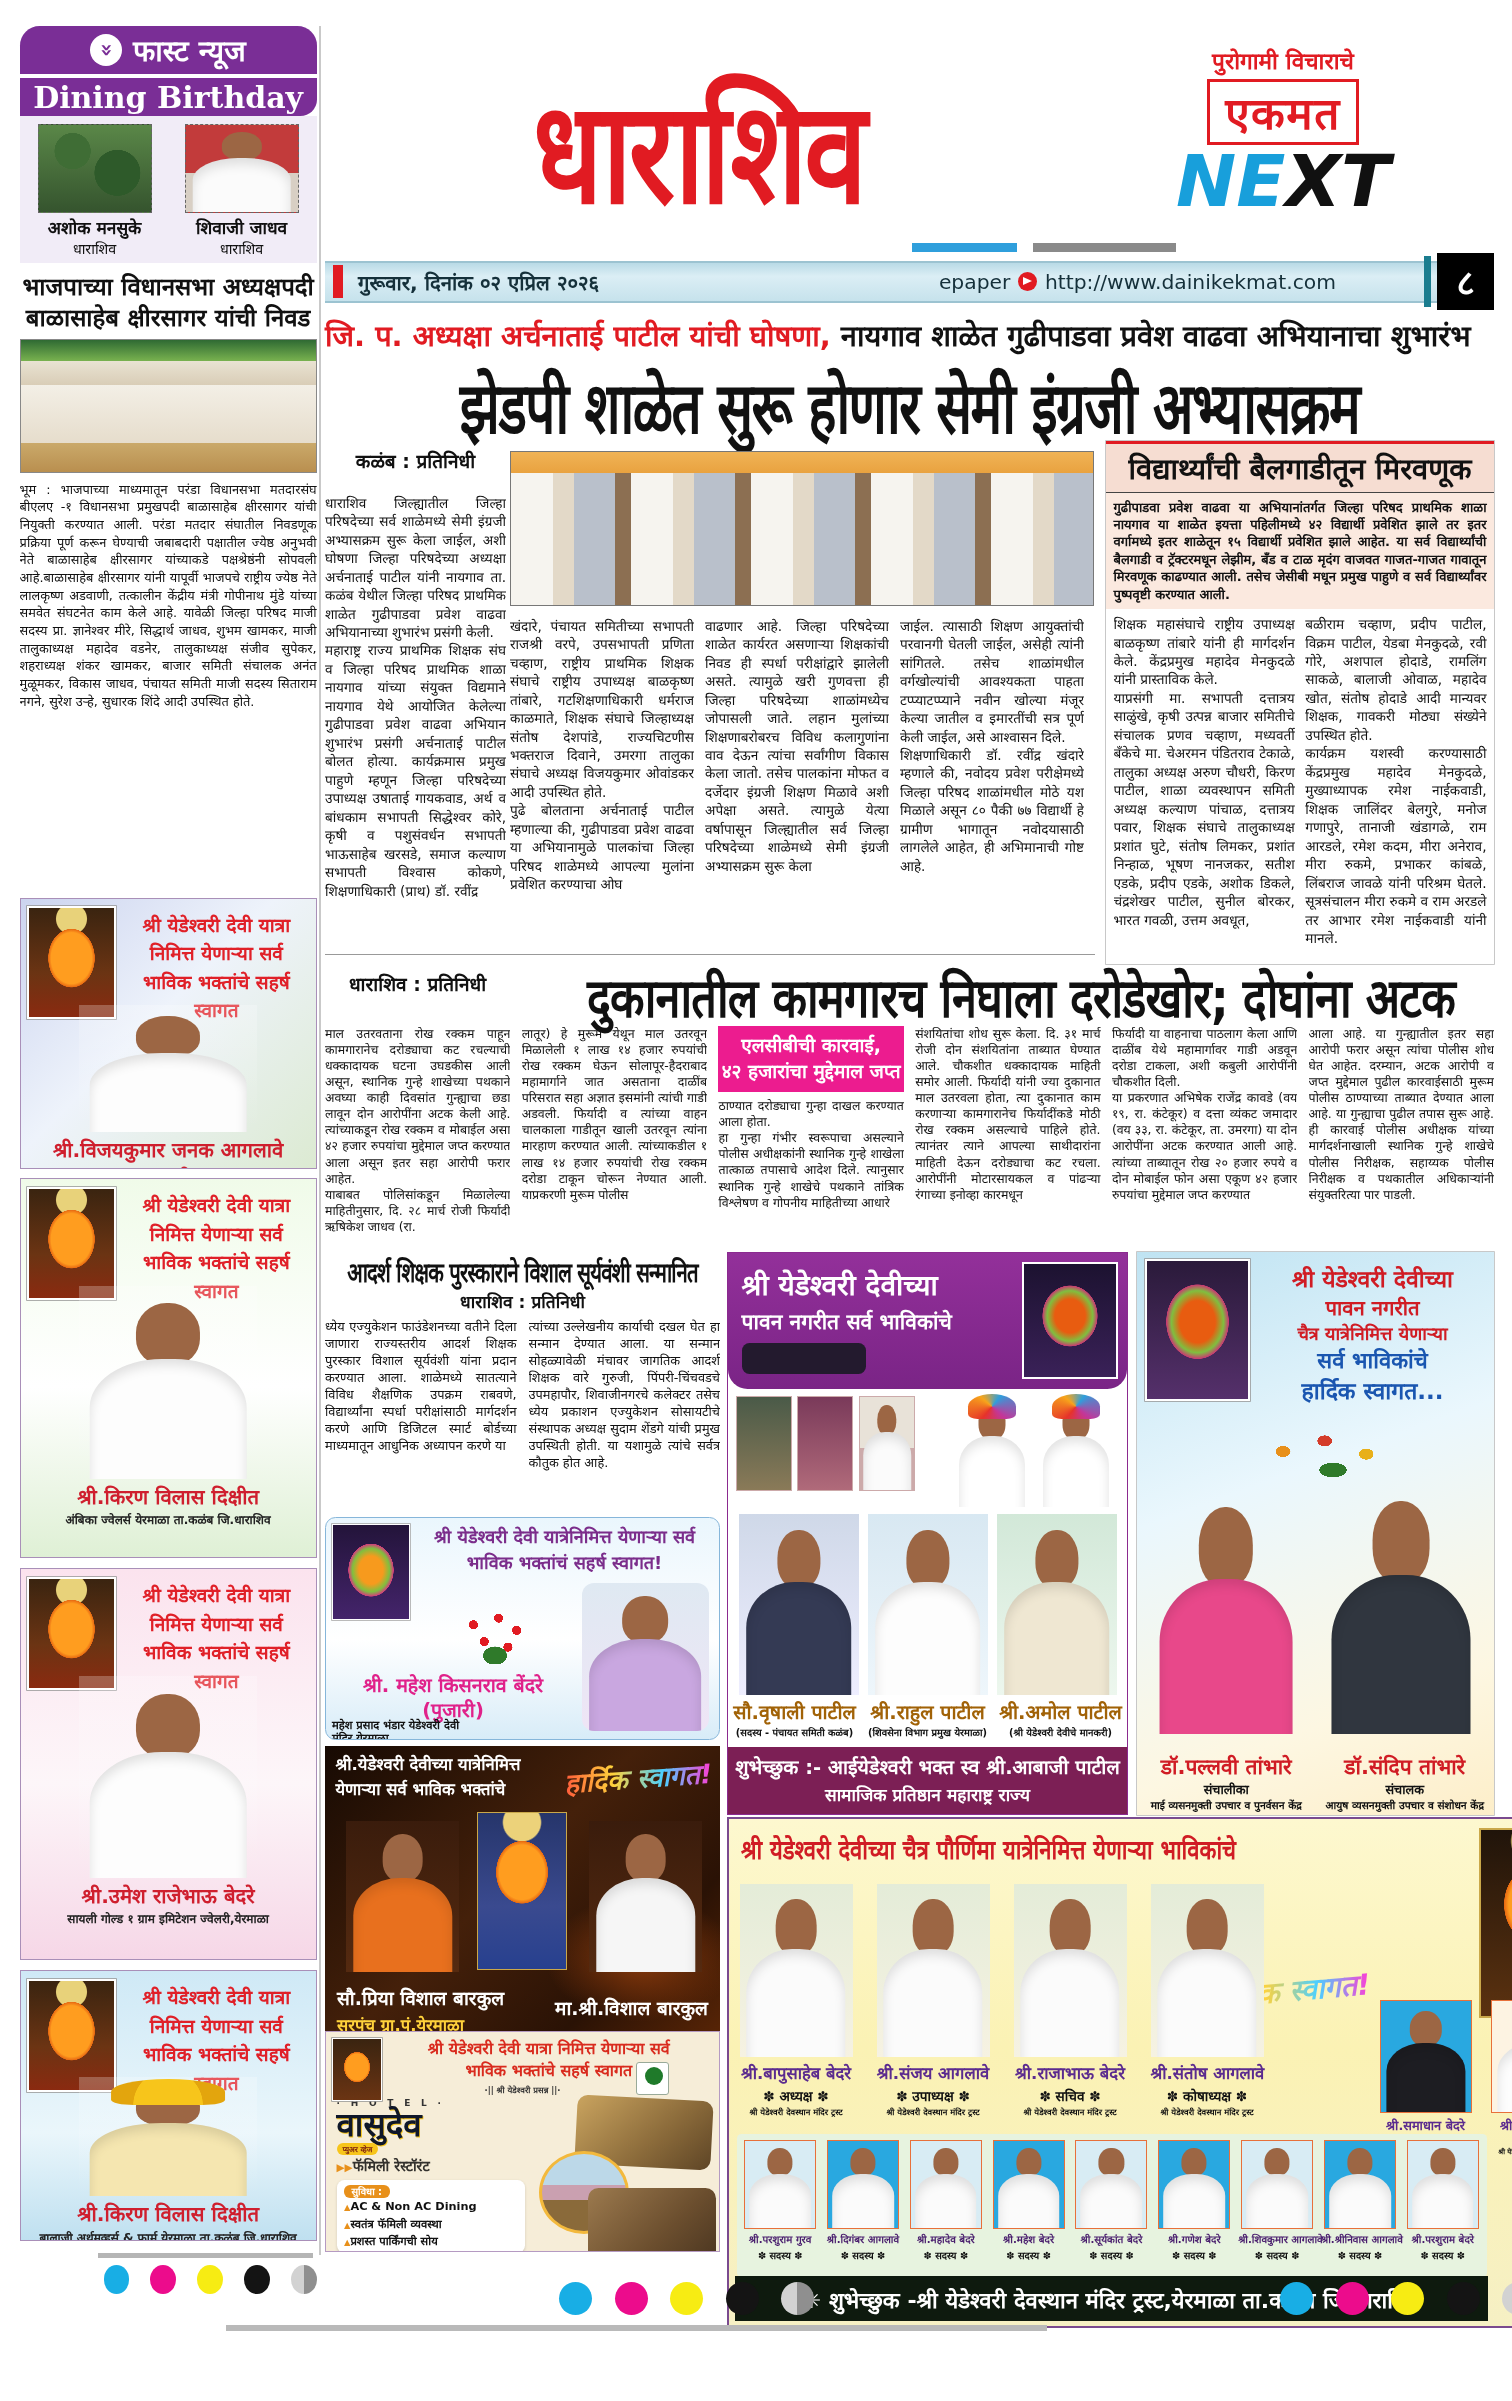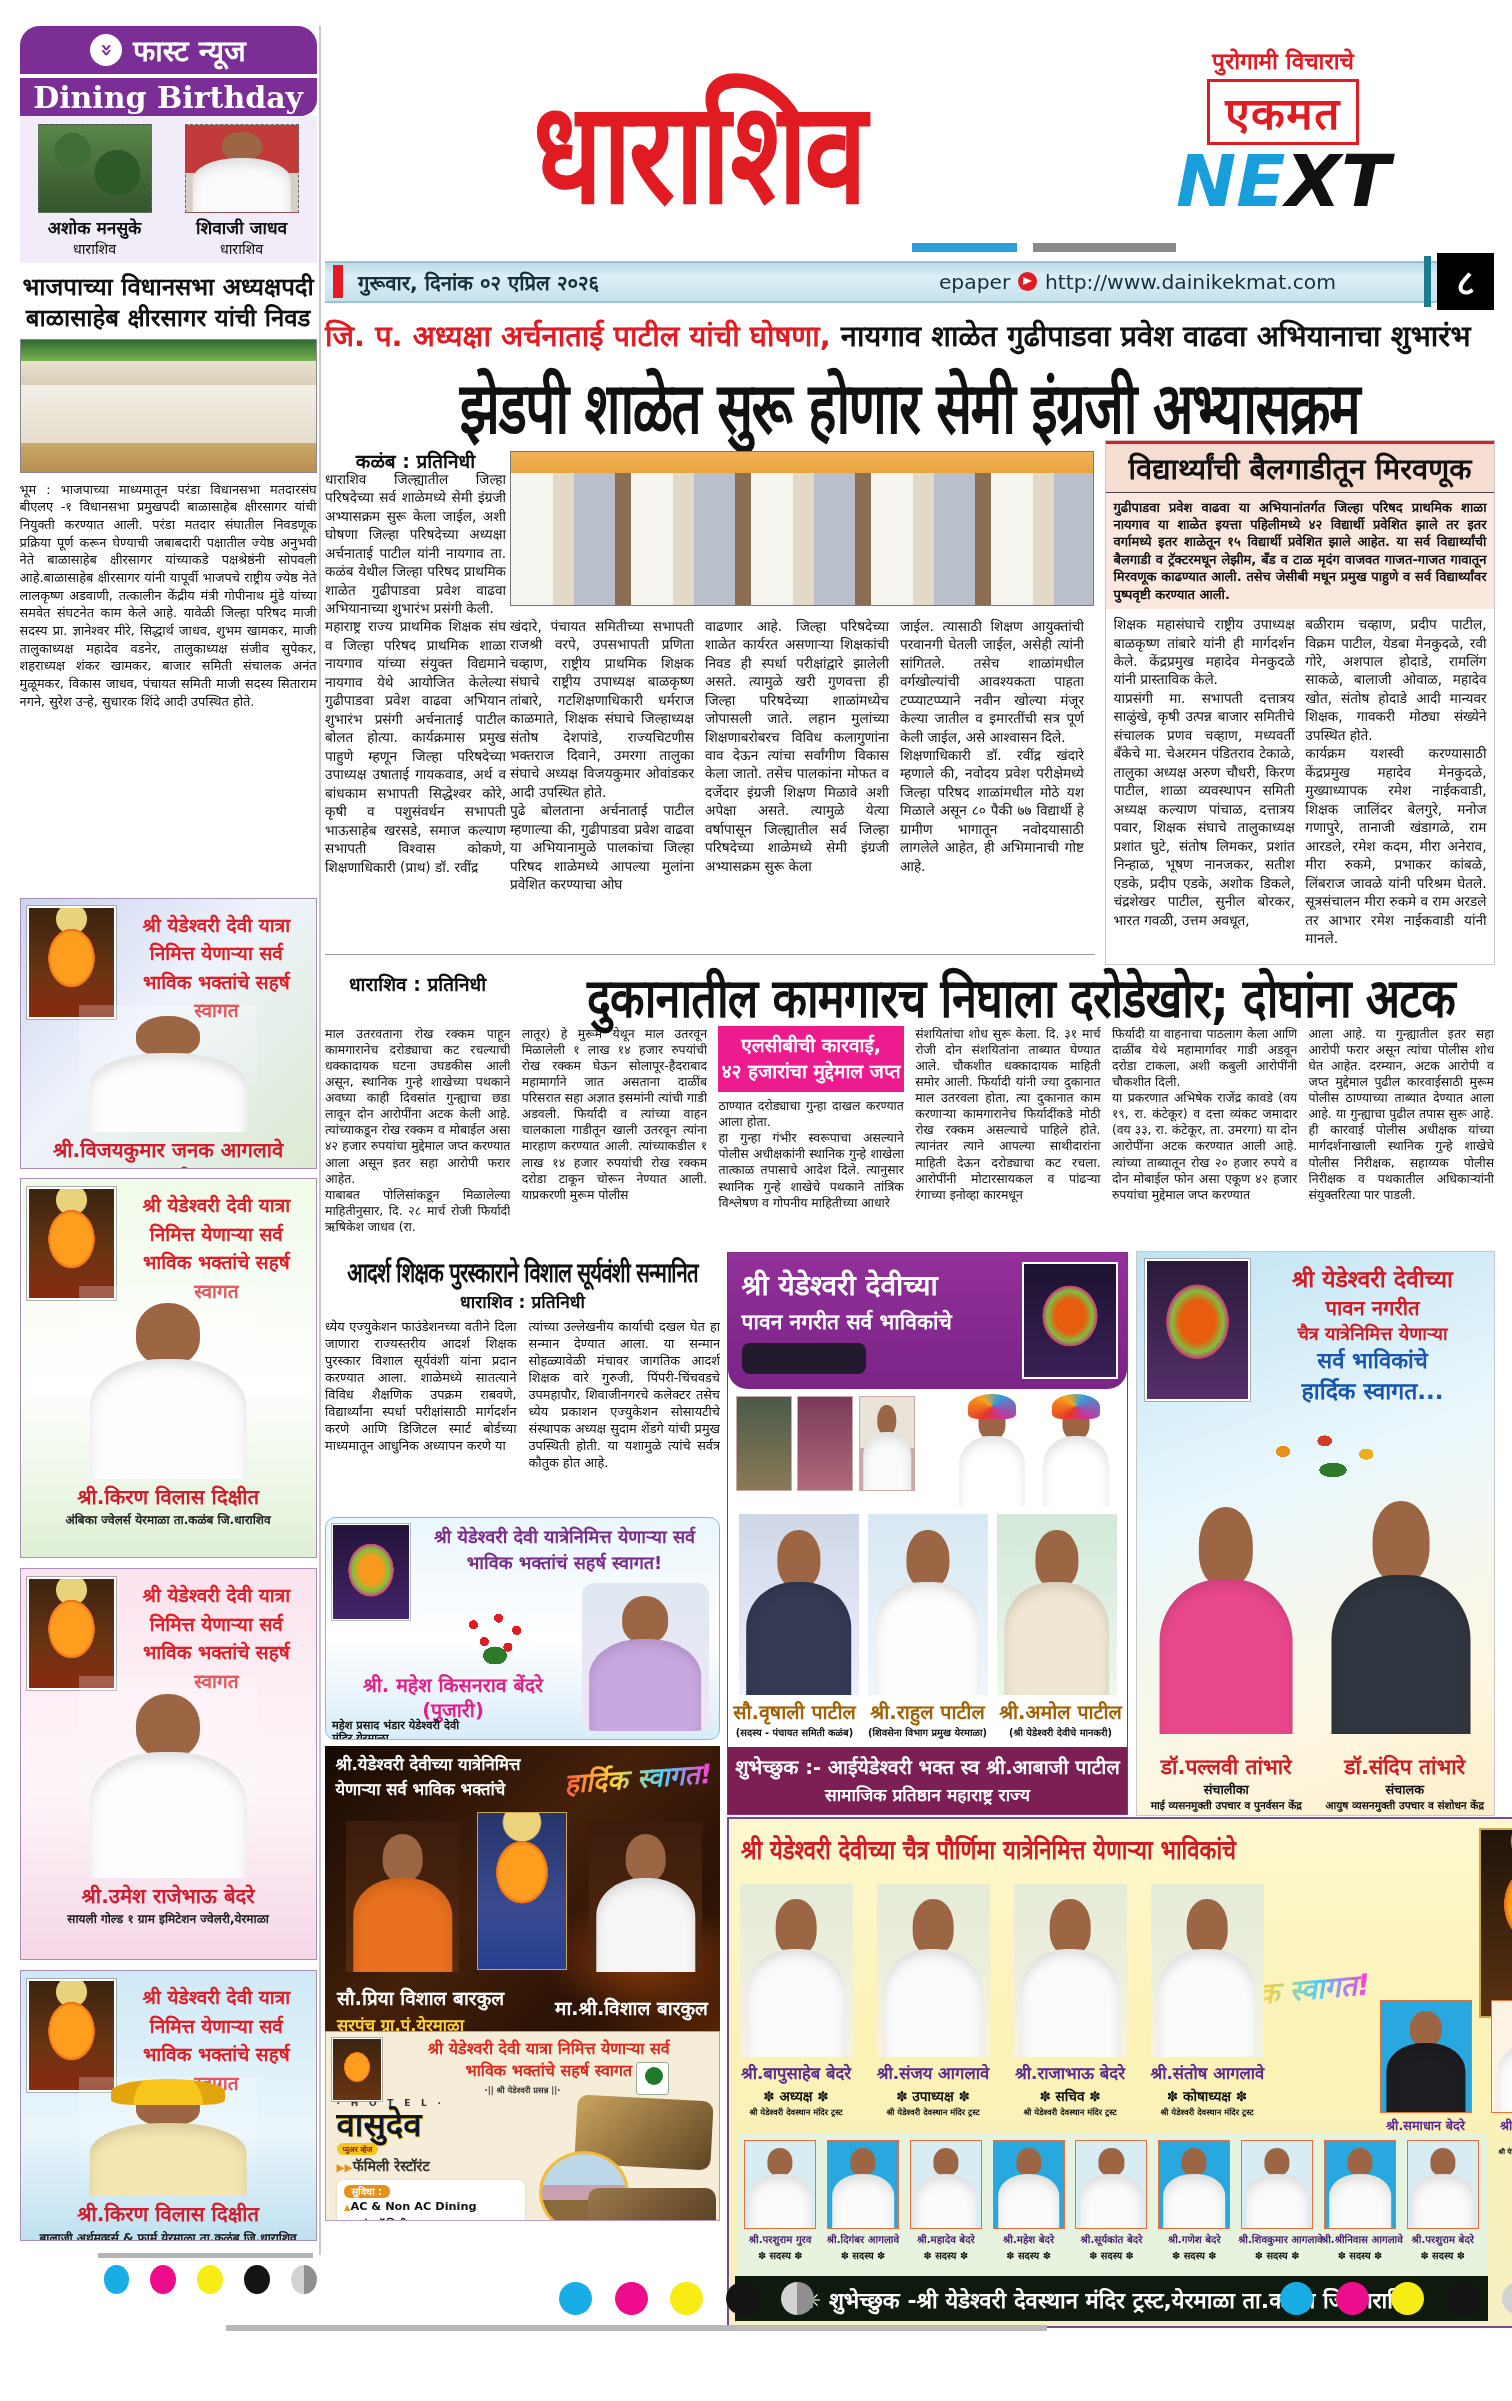--- a/index.html
+++ b/index.html
@@ -66,21 +66,21 @@
 .ep-ic::after{content:"";position:absolute;left:5.3px;top:5.3px;border-left:9px solid #fff;border-top:4.5px solid transparent;border-bottom:4.5px solid transparent}
 .tealbar{position:absolute;right:63px;top:230px;width:7.5px;height:51px;background:#1b7d8f}
 .pagebox{position:absolute;right:0;top:227px;width:57px;height:57px;background:#000;color:#fff;font-size:35px;font-weight:bold;display:flex;align-items:center;justify-content:center}
 .kicker{position:absolute;left:0;top:289px;width:100%;font-size:29px;font-weight:bold;white-space:nowrap}
 .kicker .kr{color:#e11b22}.kicker .kk{color:#111}
 .headline1{position:absolute;left:0;top:330px;width:100%;text-align:center;font-size:53px;font-weight:900;letter-spacing:-1.5px;transform:scaleY(1.35);transform-origin:top center;white-space:nowrap}
 
 .zp{position:absolute;left:0;top:422px;width:770px;height:520px}
 .zp-byline{position:absolute;left:0;top:0;width:181px;text-align:center;font-weight:bold;font-size:19px}
 .zcol{font-size:13.6px;line-height:1.36;overflow:hidden}
-.zp-c1{position:absolute;left:0;top:22px;width:181px;height:488px}
+.zp-c1{position:absolute;left:0;top:46px;width:181px;height:488px}
 .zp-photo{position:absolute;left:185px;top:3px;width:584px;height:155px;border:0.8px solid #777;background:
  linear-gradient(180deg,#f0b356 0,#e9a23f 14%,transparent 14%),
  repeating-linear-gradient(90deg,#f6f4ef 0 42px,#e3d9c8 42px 63px,#b9c0cb 63px 104px,#8c6f52 104px 120px),
  linear-gradient(180deg,#a7b295,#c4cbae)}
 .zp-c2{position:absolute;left:185px;top:169px;width:184px;height:348px}
 .zp-c3{position:absolute;left:380px;top:169px;width:184px;height:348px}
 .zp-c4{position:absolute;left:575px;top:169px;width:184px;height:348px}
 
 .mirav{position:absolute;left:781px;top:415px;width:388px;height:523px;border-top:3.8px solid #e11b22;background:#fff;box-shadow:0 0 0 0.8px #bbb}
 .mirav-h{background:#f6ddd2;font-size:29px;font-weight:900;text-align:center;transform-origin:center;padding:4.5px 0;border-bottom:1.5px solid #444}
@@ -115,21 +115,21 @@
 .bar-h{position:absolute;left:10.5px;top:7.5px;width:226px;font-size:16.6px;font-weight:bold;line-height:1.5}
 .fancy{font-style:italic;font-weight:900;background:linear-gradient(90deg,#ff5a3b,#ffd23b,#4bd0ff,#ff3bd4);-webkit-background-clip:text;background-clip:text;color:transparent}
 .bar-fancy{position:absolute;right:7.5px;top:13.6px;font-size:27px;transform:rotate(-4deg)}
 .bar-deity{position:absolute;left:152px;top:66px;width:90px;height:158px;background:radial-gradient(39px 47px at 50% 38%,#ff9d1f 58%,#e86a12 66%,transparent 67%),radial-gradient(circle at 50% 6%,#ecd27a 0 12%,transparent 13%),linear-gradient(180deg,#26356b,#3a4a8f 60%,#27408f);border:1.5px solid #caa84a}
 .bar-w{position:absolute;left:21px;top:75px;width:113px;height:151px;--shirt:#e8701e;background:linear-gradient(180deg,#3a1c0c,#552a10)}
 .bar-m{position:absolute;right:18px;top:75px;width:113px;height:151px;--shirt:#f6f6f6;background:linear-gradient(180deg,#3a1c0c,#552a10)}
 .bar-ln{position:absolute;left:12px;top:239px;font-size:19px;font-weight:bold}
 .bar-lr{position:absolute;left:12px;top:267px;font-size:16.6px;font-weight:bold;color:#ffd23b}
 .bar-rn{position:absolute;right:12px;top:249px;font-size:19px;font-weight:bold}
 
-.hotel{position:absolute;left:0;top:2005px;width:395px;height:190px;border:1.5px solid #b59ac2;background:#f6edd8;overflow:hidden}
+.hotel{position:absolute;left:0;top:2005px;width:395px;height:221px;border:1.5px solid #b59ac2;background:#f6edd8;overflow:hidden}
 .hot-deity{position:absolute;left:6px;top:6px;width:50px;height:63px;border:1.5px solid #fff;box-shadow:0 0 0 0.8px #999;background:radial-gradient(19.6px 22.6px at 50% 46%,#ff9d1f 58%,#e86a12 66%,transparent 67%),linear-gradient(180deg,#3a2410,#6b3413)}
 .hot-h{margin:6px 7.5px 0 60px;color:#d92b1e;font-weight:900;font-size:16px;text-align:center;line-height:1.4}
 .hot-bless{text-align:center;font-size:8.3px;font-weight:bold;color:#333;margin-top:1.5px}
 .hot-body{display:flex;margin-top:3px}
 .hot-left{width:203px;padding-left:10.5px}
 .hot-label{font-size:9px;letter-spacing:3.8px;font-weight:bold;color:#333}
 .hot-brand{color:#0f172a;font-weight:900;font-size:33px;line-height:1;text-shadow:0.8px 0.8px 0 #f7c51b}
 .hot-veg{display:inline-block;background:#f7c51b;color:#7a1d10;font-size:7.5px;font-weight:bold;padding:0.8px 6px;border-radius:6px;margin:1.5px 0}
 .hot-type{font-size:14.3px;font-weight:900;color:#33312d}
 .hot-type::before{content:"\25B6\25B6 ";color:#e8901a;font-size:10.5px}

